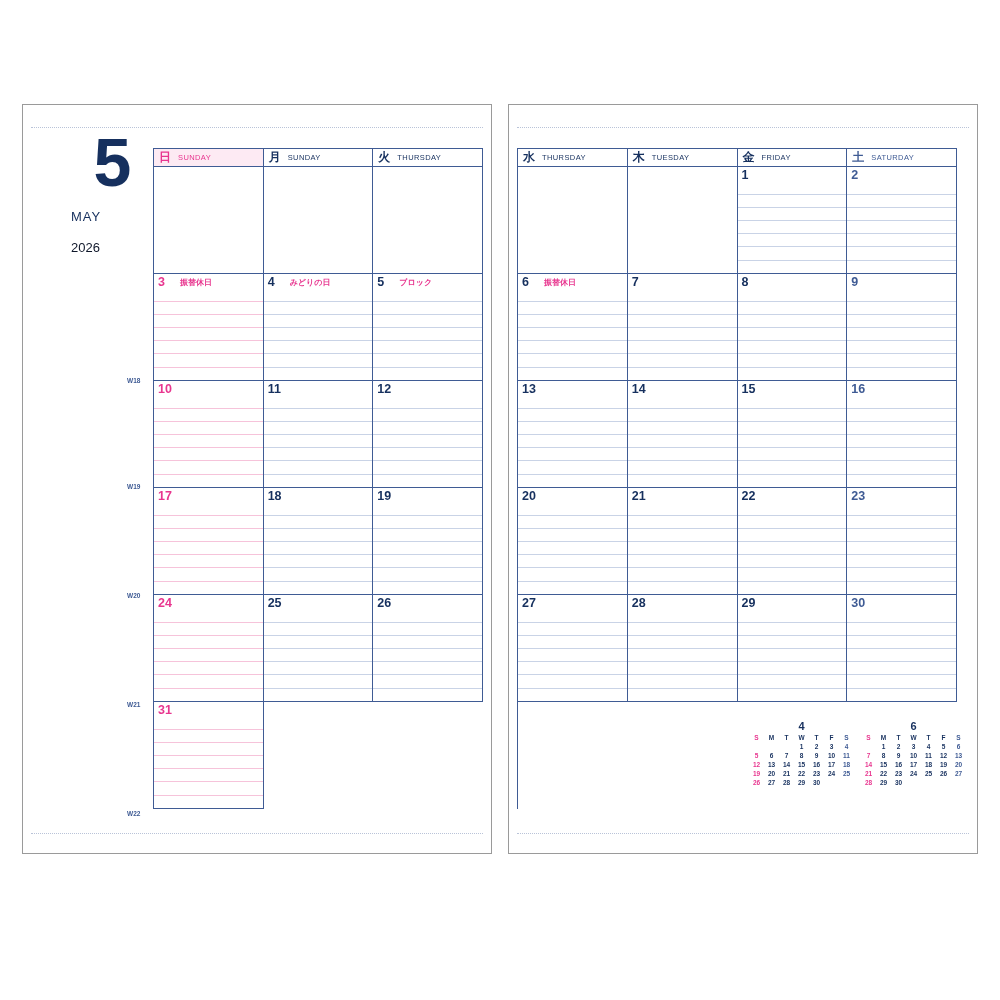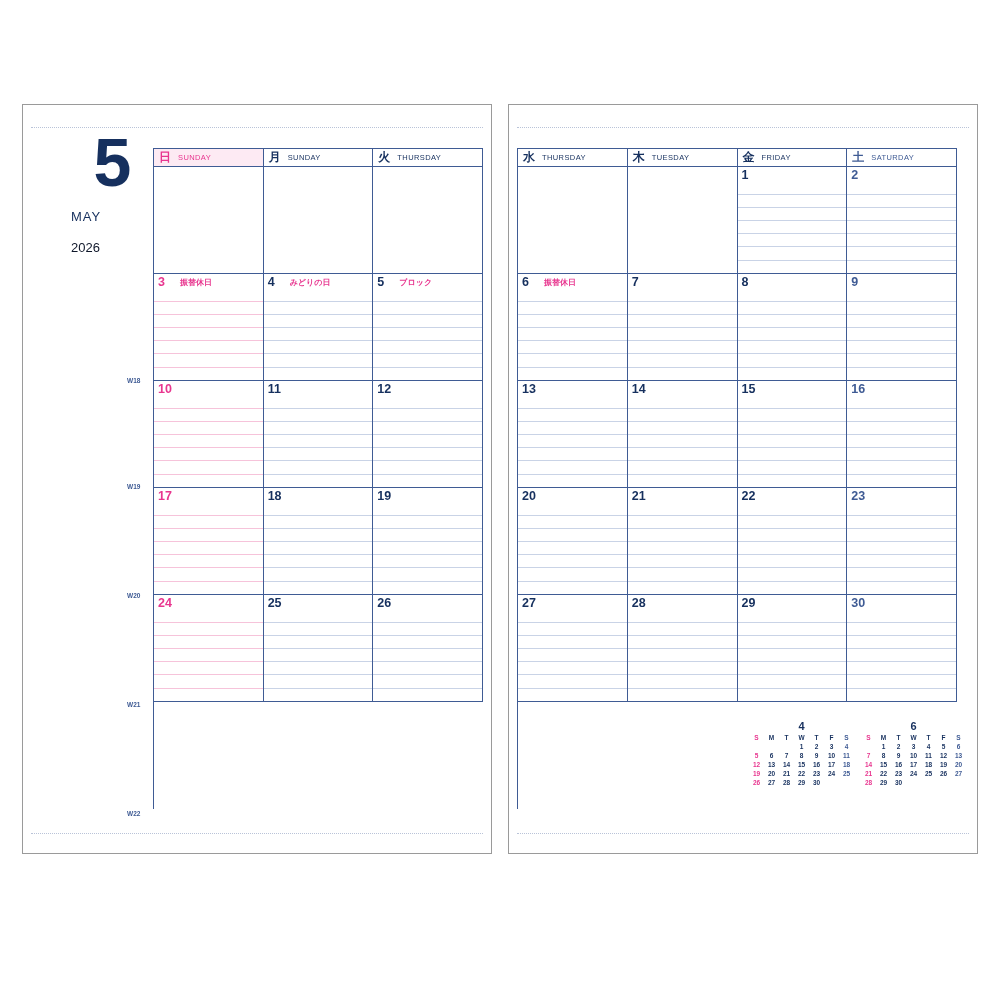--- a/index.html
+++ b/index.html
@@ -330,20 +330,32 @@
               <i></i>
               <i></i>
               <i></i>
               <i></i>
               <i></i>
               <i></i>
             </div>
           </div>
         </div>
         <div class="row">
+          <div class="cell dcell sun-col" style="width: 110px;">
+            <span class="dnum sun">31</span>
+            <div class="lines">
+              <i></i>
+              <i></i>
+              <i></i>
+              <i></i>
+              <i></i>
+              <i></i>
+              <i></i>
+            </div>
+          </div>
           <div class="cell dcell empty nocell" style="width: 110px;"></div>
           <div class="cell dcell empty nocell" style="width: 110px;"></div>
         </div>
       </div>
   </div>
 
   <div class="page" id="page-right">
     <div class="guide" style="top:22px;"></div>
     <div class="guide" style="top:728px;"></div>
 

